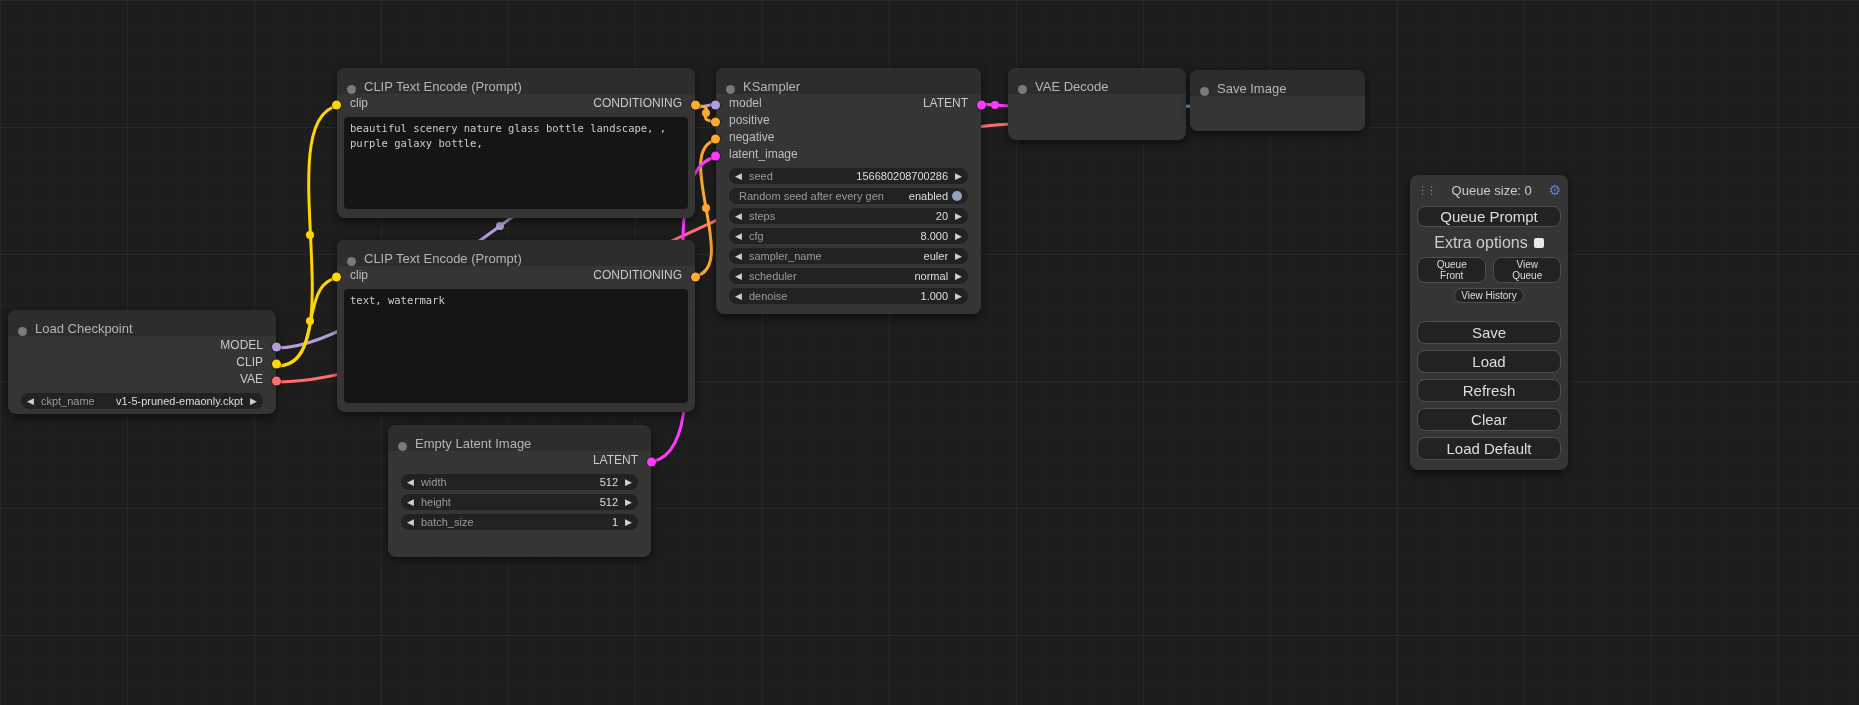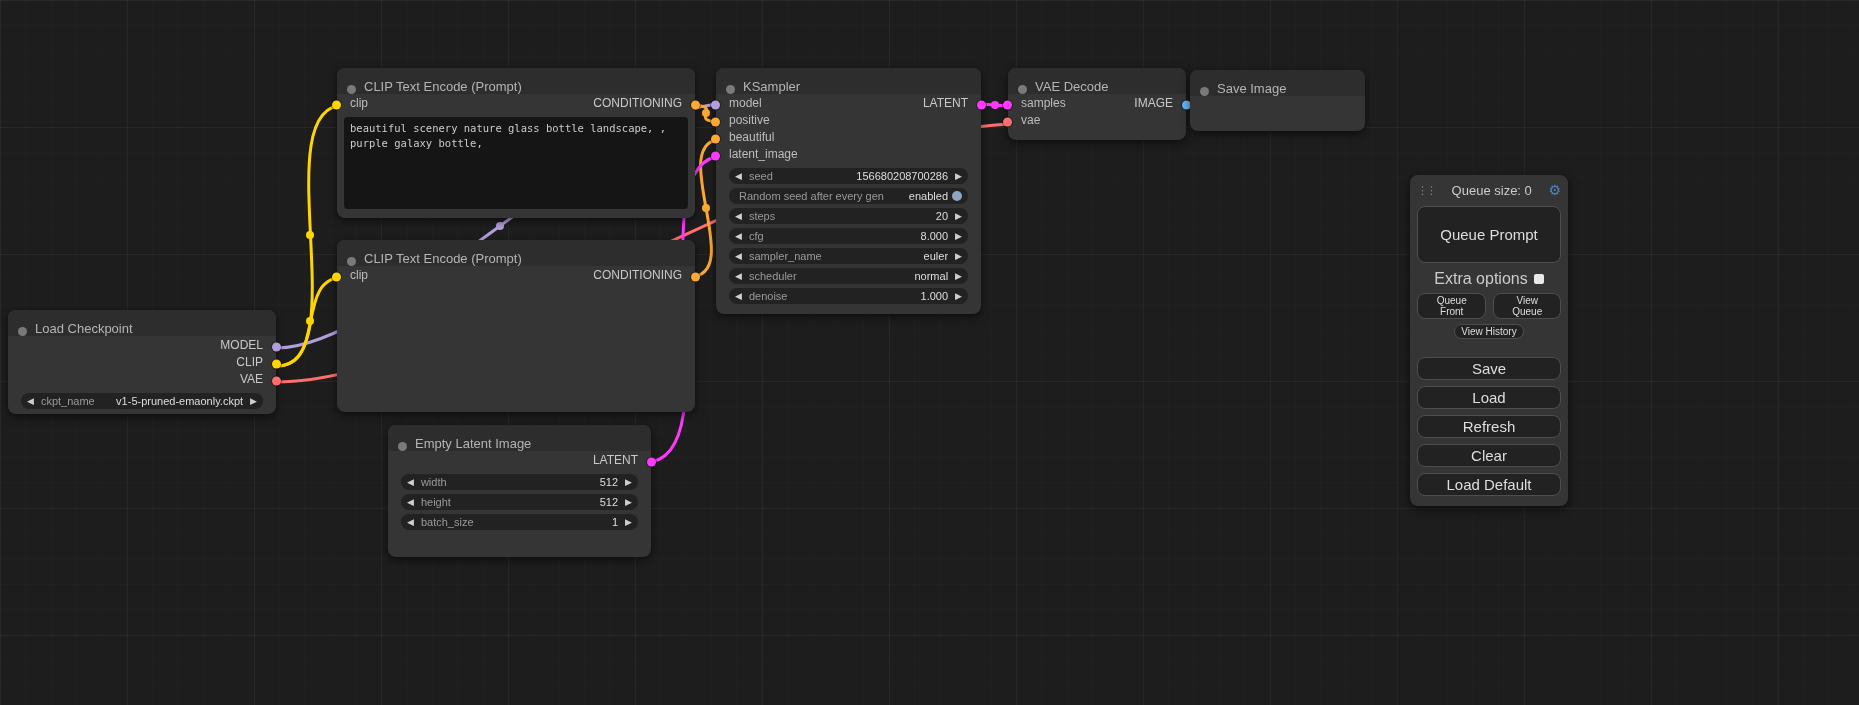--- a/index.html
+++ b/index.html
@@ -66,21 +66,21 @@
     padding:6px 7px 10px 7px;box-sizing:border-box;color:#cccccc;
   }
   .menu-header{display:flex;align-items:center;font-size:13px;height:18px;}
   .drag-handle{color:#8a8a8a;font-size:11px;letter-spacing:-2px;cursor:grab;}
   .queue-size{flex:1;text-align:center;}
   .gear{color:#4f86c6;font-size:14px;cursor:pointer;}
   .comfy-btn{
     display:block;width:100%;background:#222;border:1px solid #4e4e4e;border-radius:8px;
     color:#dedede;text-align:center;font-family:"Liberation Sans",sans-serif;cursor:pointer;
   }
-  .btn-big{font-size:15px;padding:19px 0;margin-top:7px;}
+  .btn-big{font-size:15px;padding:1px 0;margin-top:7px;}
   .btn-main{font-size:15px;padding:2px 0;margin-top:6px;}
   .btn-small{font-size:10px;padding:1px 6px;width:auto;display:inline-block;margin:0;}
   .extra-row{display:flex;align-items:center;justify-content:center;gap:6px;font-size:16px;margin-top:7px;}
   .checkbox{width:10px;height:10px;background:#e9e9e9;border-radius:2px;display:inline-block;}
   .small-row{display:flex;justify-content:center;gap:7px;margin-top:5px;}
   .gap-top{margin-top:18px;}
 </style>
 </head>
 <body>
 
@@ -157,20 +157,21 @@
       <span>CLIP Text Encode (Prompt)</span>
     </div>
     <div class="node-body">
       <div class="slot-row">
         <span class="dot dot-clip in-dot"></span>
         <span class="slot-label in-label">clip</span>
         <span class="spacer"></span>
         <span class="slot-label out-label">CONDITIONING</span>
         <span class="dot dot-conditioning out-dot"></span>
       </div>
+      <textarea style="height: 114px;" spellcheck="false">text, watermark</textarea>
     </div>
   </div>
 
   <div class="node" style="left:388px;top:425px;width:263px;height:132px;">
     <div class="node-title">
       <span class="tdot"></span>
       <span>Empty Latent Image</span>
     </div>
     <div class="node-body">
       <div class="slot-row">
@@ -210,21 +211,21 @@
         <span class="spacer"></span>
         <span class="slot-label out-label">LATENT</span>
         <span class="dot dot-latent out-dot"></span>
       </div>
       <div class="slot-row">
         <span class="dot dot-conditioning in-dot"></span>
         <span class="slot-label in-label">positive</span>
       </div>
       <div class="slot-row">
         <span class="dot dot-conditioning in-dot"></span>
-        <span class="slot-label in-label">beautiful</span>
+        <span class="slot-label in-label">negative</span>
       </div>
       <div class="slot-row">
         <span class="dot dot-latent in-dot"></span>
         <span class="slot-label in-label">latent_image</span>
       </div>
       <div class="widget">
         <span class="arrow">◀</span>
         <span class="wname">seed</span>
         <span class="wvalue">156680208700286</span>
         <span class="arrow">▶</span>
@@ -264,33 +265,20 @@
         <span class="wvalue">1.000</span>
         <span class="arrow">▶</span>
       </div>
     </div>
   </div>
 
   <div class="node" style="left:1008px;top:68px;width:178px;height:72px;">
     <div class="node-title">
       <span class="tdot"></span>
       <span>VAE Decode</span>
-    </div>
-    <div class="node-body">
-      <div class="slot-row">
-        <span class="dot dot-latent in-dot"></span>
-        <span class="slot-label in-label">samples</span>
-        <span class="spacer"></span>
-        <span class="slot-label out-label">IMAGE</span>
-        <span class="dot dot-image out-dot"></span>
-      </div>
-      <div class="slot-row">
-        <span class="dot dot-vae in-dot"></span>
-        <span class="slot-label in-label">vae</span>
-      </div>
     </div>
   </div>
 
   <div class="node" style="left:1190px;top:70px;width:175px;height:61px;">
     <div class="node-title">
       <span class="tdot"></span>
       <span>Save Image</span>
     </div>
   </div>
 

